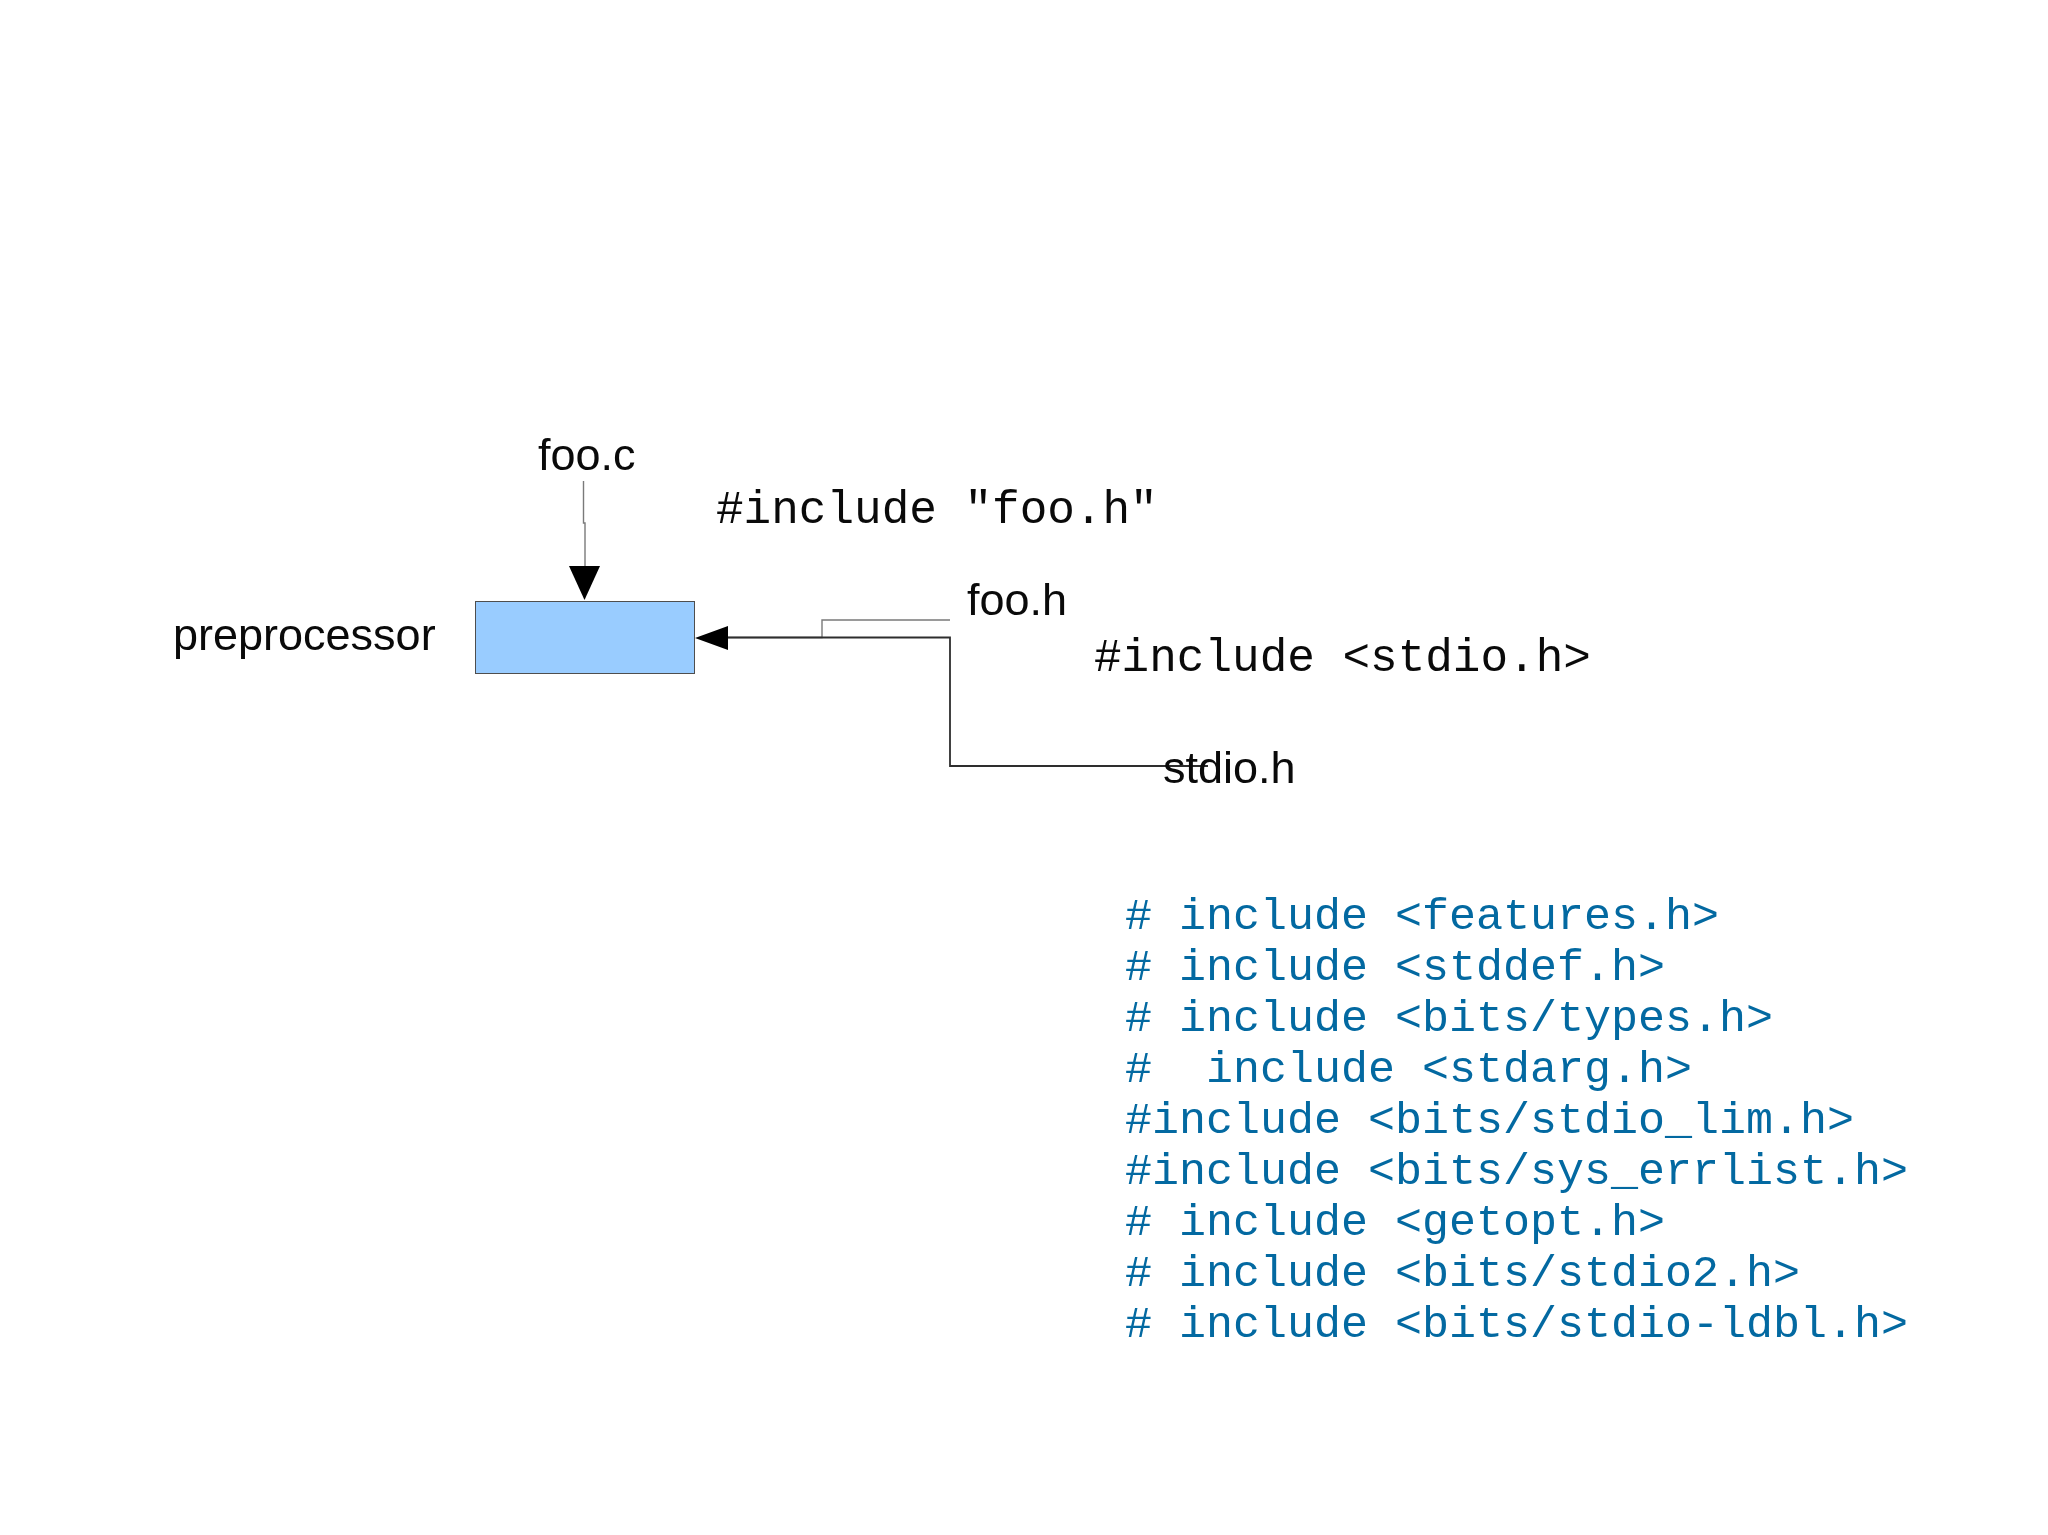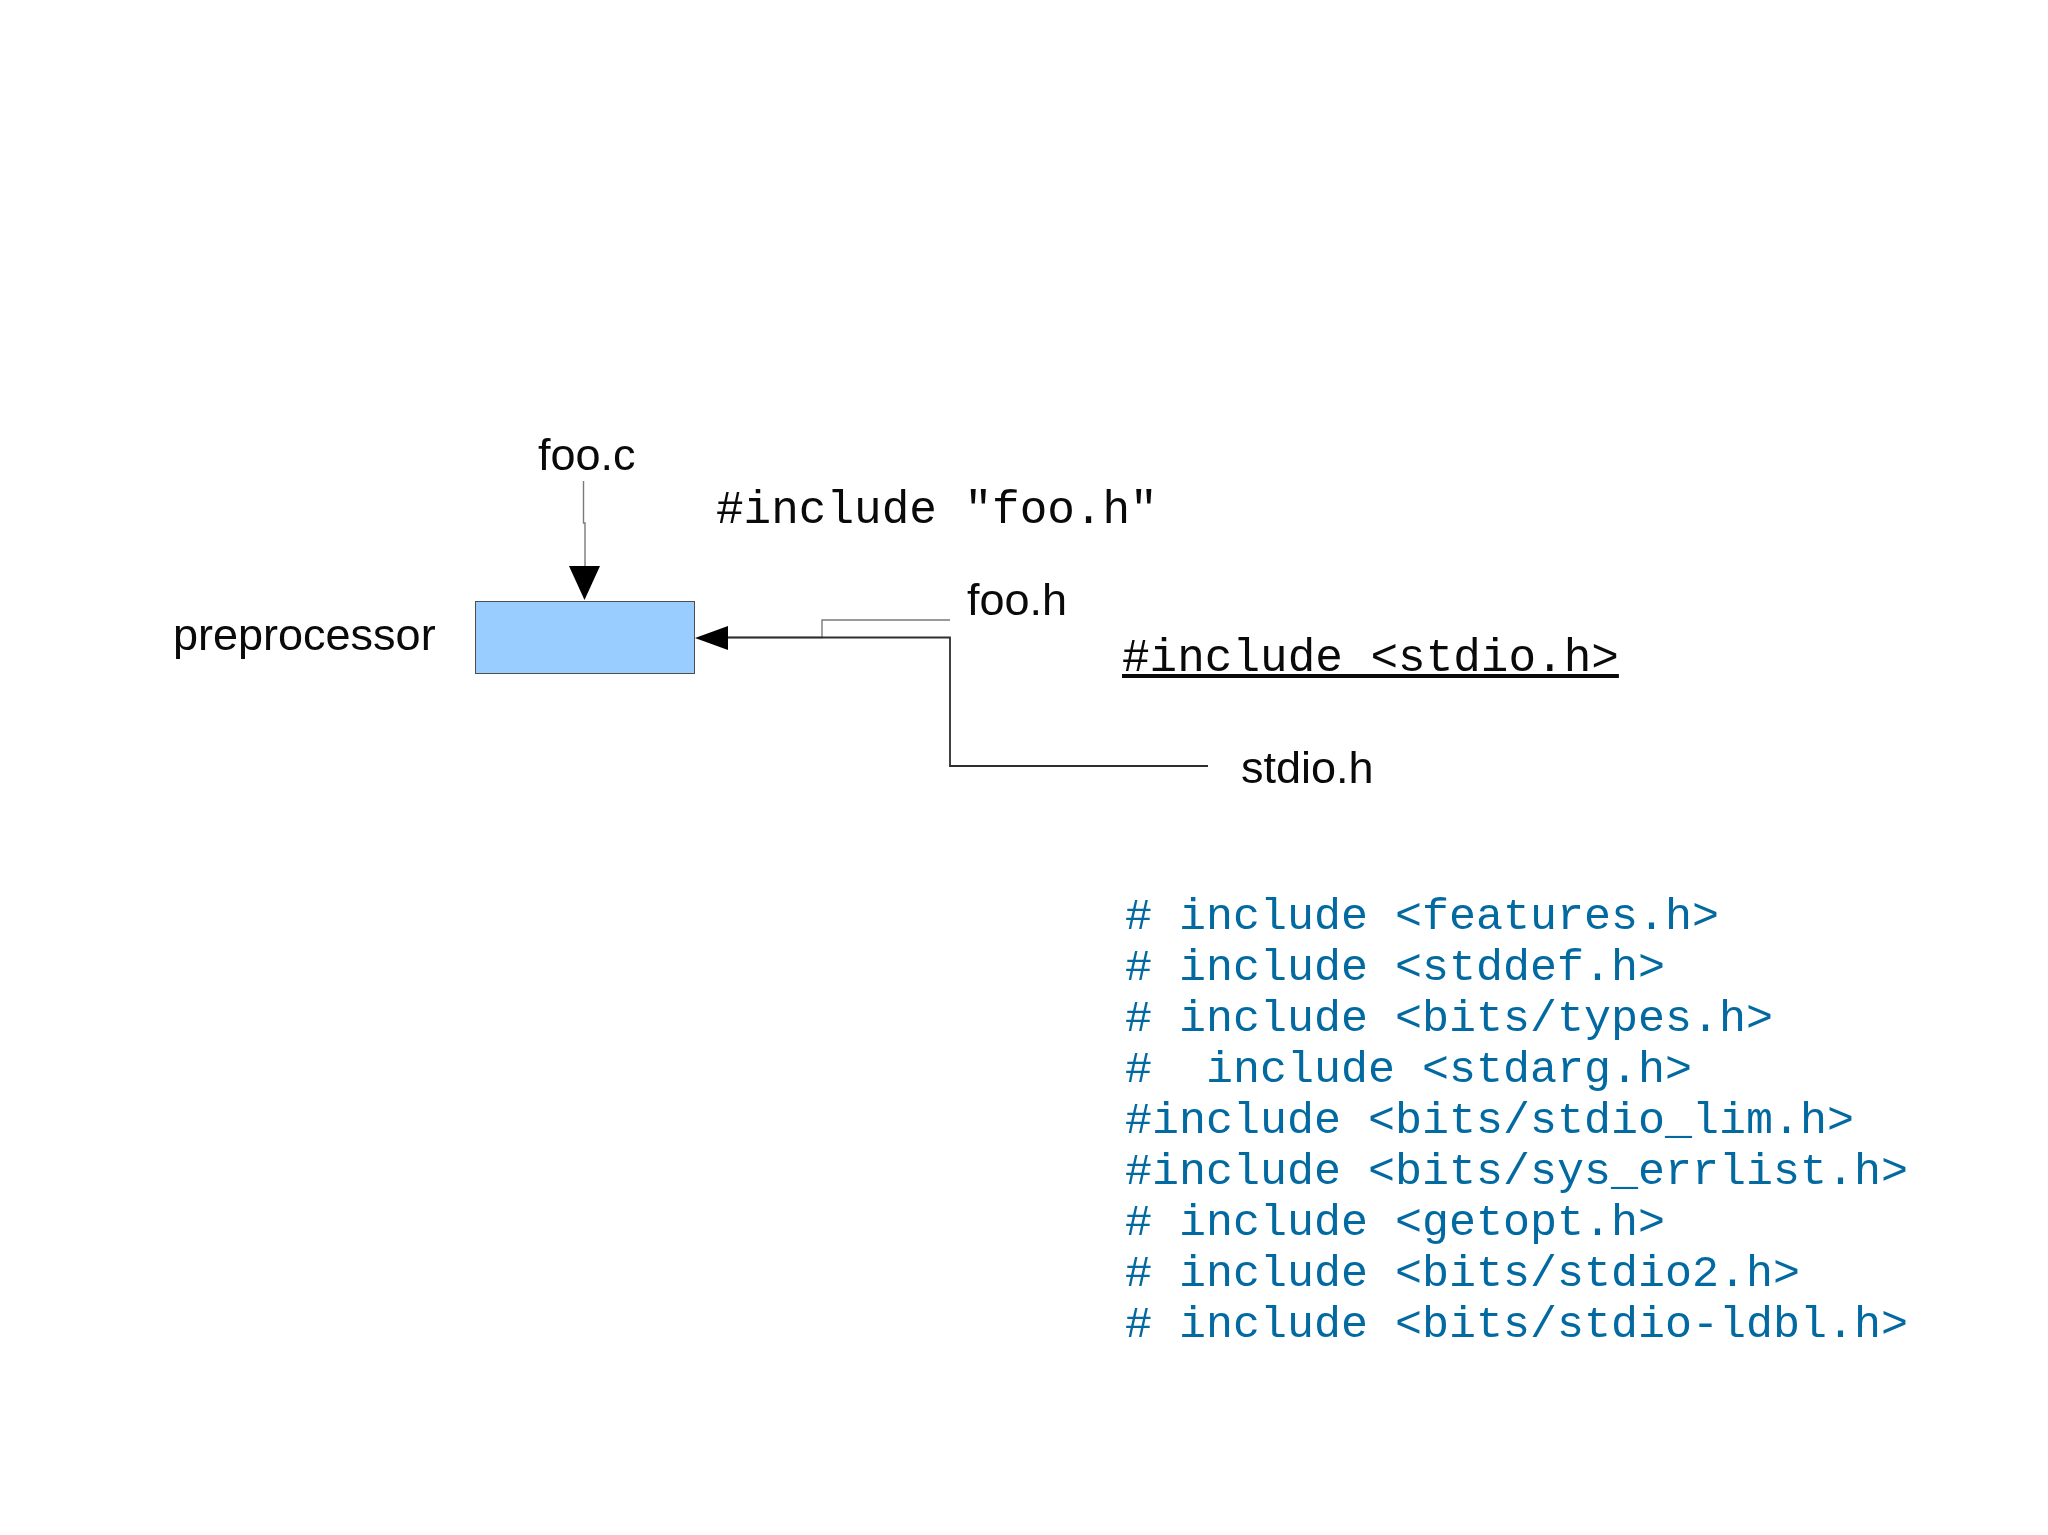--- a/index.html
+++ b/index.html
@@ -79,23 +79,23 @@
   <div class="box" style="background: rgb(153, 204, 255); border-color: rgb(78, 78, 78);"></div>
 
   <div class="label sans" style="left: 538px; top: 432px; color: rgb(10, 10, 10);">foo.c</div>
 
   <div class="label sans" style="left: 153px; top: 612px; color: rgb(10, 10, 10); margin-left: 20px;">preprocessor</div>
 
   <div class="label mono" style="left: 716px; top: 488px; color: rgb(10, 10, 10);">#include "foo.h"</div>
 
   <div class="label sans" style="left: 967px; top: 577px; color: rgb(10, 10, 10); text-align: center;">foo.h</div>
 
-  <div class="label mono" style="left: 1122px; top: 636px; color: rgb(10, 10, 10); text-decoration: underline;">#include &lt;stdio.h&gt;</div>
+  <div class="label mono" style="left: 1094px; top: 636px; color: rgb(10, 10, 10);">#include &lt;stdio.h&gt;</div>
 
-  <div class="label sans" style="left: 1241px; top: 745px; color: rgb(10, 10, 10);">stdio.h</div>
+  <div class="label sans" style="left: 1163px; top: 745px; color: rgb(10, 10, 10);">stdio.h</div>
 
   <div class="code-list" style="color: #0369a1;">
       <div class="code-line"># include &lt;features.h&gt;</div>
       <div class="code-line"># include &lt;stddef.h&gt;</div>
       <div class="code-line"># include &lt;bits/types.h&gt;</div>
       <div class="code-line">#  include &lt;stdarg.h&gt;</div>
       <div class="code-line">#include &lt;bits/stdio_lim.h&gt;</div>
       <div class="code-line">#include &lt;bits/sys_errlist.h&gt;</div>
       <div class="code-line"># include &lt;getopt.h&gt;</div>
       <div class="code-line"># include &lt;bits/stdio2.h&gt;</div>

